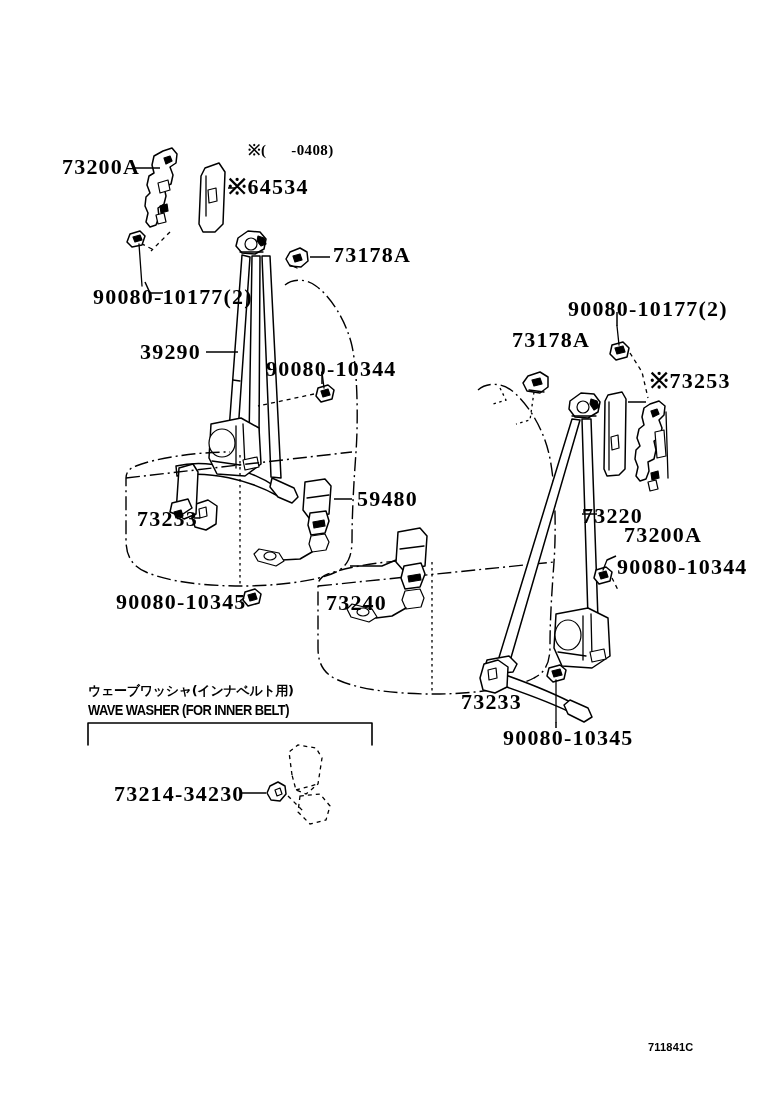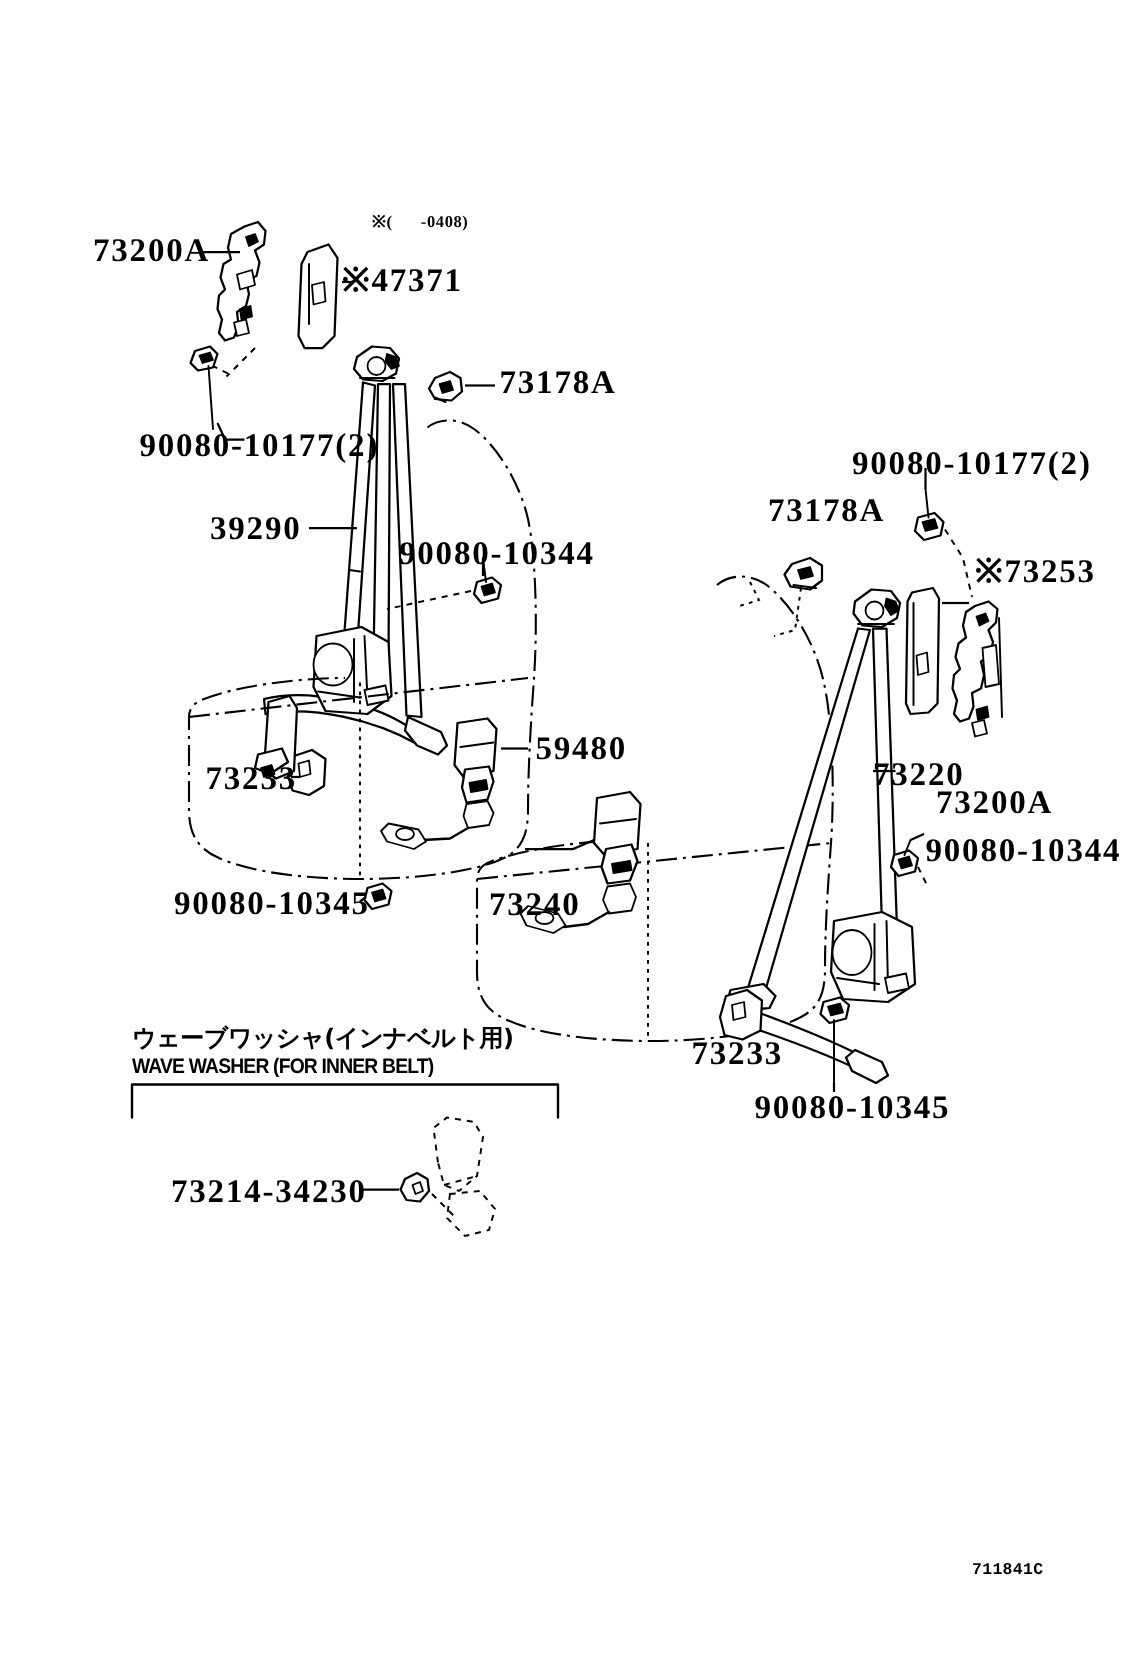--- a/index.html
+++ b/index.html
@@ -16,24 +16,24 @@
   .lbl{
     position:absolute;
     font-family:"Liberation Serif", serif;
     font-weight:bold;
     white-space:pre;
     letter-spacing:0.5px;
     line-height:1;
     color:#000;
   }
   .lbl.num{ font-size:22px; letter-spacing:1.2px; }
-  .lbl.small{ font-size:11px; letter-spacing:0.4px; font-weight:bold;}
+  .lbl.small{ font-size:15px; letter-spacing:0.4px; font-weight:bold;}
   .lbl.jp{
     font-family:"DejaVu Sans", sans-serif;
-    font-size:16px; font-weight:bold; letter-spacing:-0.3px;
+    font-size:13px; font-weight:bold; letter-spacing:-0.3px;
   }
   .lbl.en{
     font-family:"Liberation Sans", sans-serif;
     font-size:14px; font-weight:bold; letter-spacing:-0.6px;
     transform:scaleX(0.92);transform-origin:left center;
   }
   .lbl.code{
     font-family:"Liberation Sans", sans-serif;
     font-size:11px;font-weight:bold;letter-spacing:0.2px;
   }
@@ -274,21 +274,21 @@
     <path class="lead" d="M240 793 L266 793"></path>
 
     <path class="lead" d="M134 168 L160 168"></path>
     <path class="lead" d="M206 352 L238 352"></path>
     <path class="lead" d="M200 518 L194 518"></path>
     <path class="lead" d="M597 514 L582 514"></path>
   </svg>
 
   <div class="lbl num" style="left:62px;  top:156px;">73200A</div>
   <div class="lbl small" style="left:248px;top:143px;">※(      -0408)</div>
-  <div class="lbl num" style="left:228px; top:176px;">※47371</div>
+  <div class="lbl num" style="left:228px; top:176px;">※64534</div>
   <div class="lbl num" style="left:333px; top:244px;">73178A</div>
   <div class="lbl num" style="left:93px;  top:286px;">90080-10177(2)</div>
   <div class="lbl num" style="left:140px; top:341px;">39290</div>
   <div class="lbl num" style="left:266px; top:358px;">90080-10344</div>
   <div class="lbl num" style="left:137px; top:508px;">73233</div>
   <div class="lbl num" style="left:357px; top:488px;">59480</div>
   <div class="lbl num" style="left:116px; top:591px;">90080-10345</div>
   <div class="lbl num" style="left:326px; top:592px;">73240</div>
   <div class="lbl num" style="left:512px; top:329px;">73178A</div>
   <div class="lbl num" style="left:568px; top:298px;">90080-10177(2)</div>
@@ -297,15 +297,15 @@
   <div class="lbl num" style="left:624px; top:524px;">73200A</div>
   <div class="lbl num" style="left:617px; top:556px;">90080-10344</div>
   <div class="lbl num" style="left:461px; top:691px;">73233</div>
   <div class="lbl num" style="left:503px; top:727px;">90080-10345</div>
 
   <div class="lbl jp" style="left:88px; top:684px;">ウェーブワッシャ(インナベルト用)</div>
   <div class="lbl en" style="left:88px; top:703px;">WAVE WASHER (FOR INNER BELT)</div>
 
   <div class="lbl num" style="left:114px; top:783px;">73214-34230</div>
 
-  <div class="lbl code" style="left:648px; top:1042px;font-family:Liberation Mono, monospace;">711841C</div>
+  <div class="lbl code" style="left:648px; top:1042px;">711841C</div>
 
 </div>
 
 </body></html>

